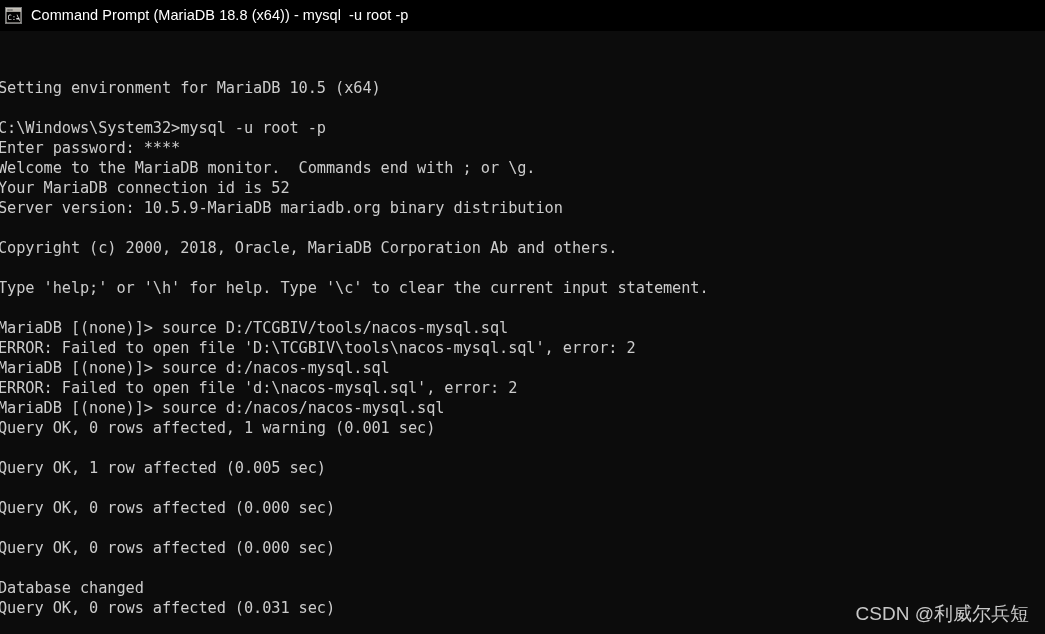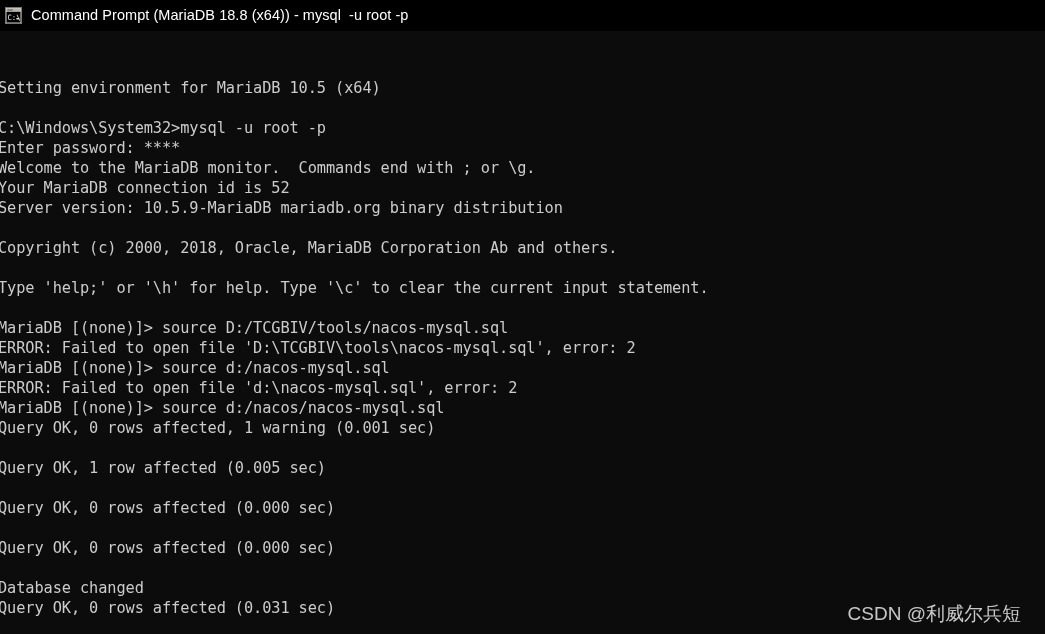--- a/index.html
+++ b/index.html
@@ -79,21 +79,21 @@
     white-space: pre;
     letter-spacing: -0.1px;
   }
   .cline.blank {
     color: transparent;
   }
 
   
   #watermark {
     position: absolute;
-    right: 24px;
+    right: 16px;
     bottom: 8px;
     color: #d8d8d8;
     font-family: "Liberation Sans", sans-serif;
     font-size: 19px;
     line-height: 24px;
     white-space: pre;
     opacity: 0.92;
   }
 </style>
 </head>

